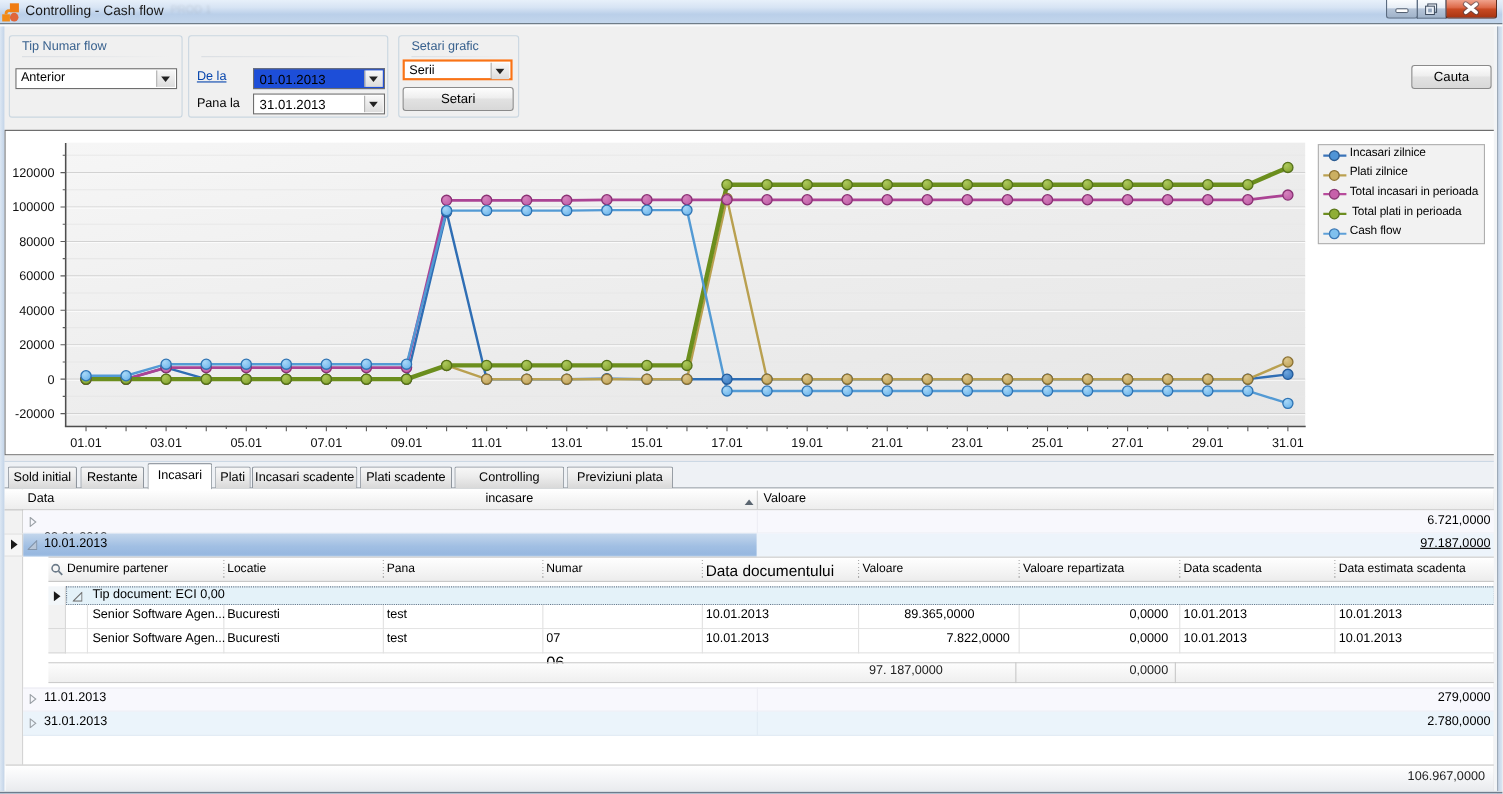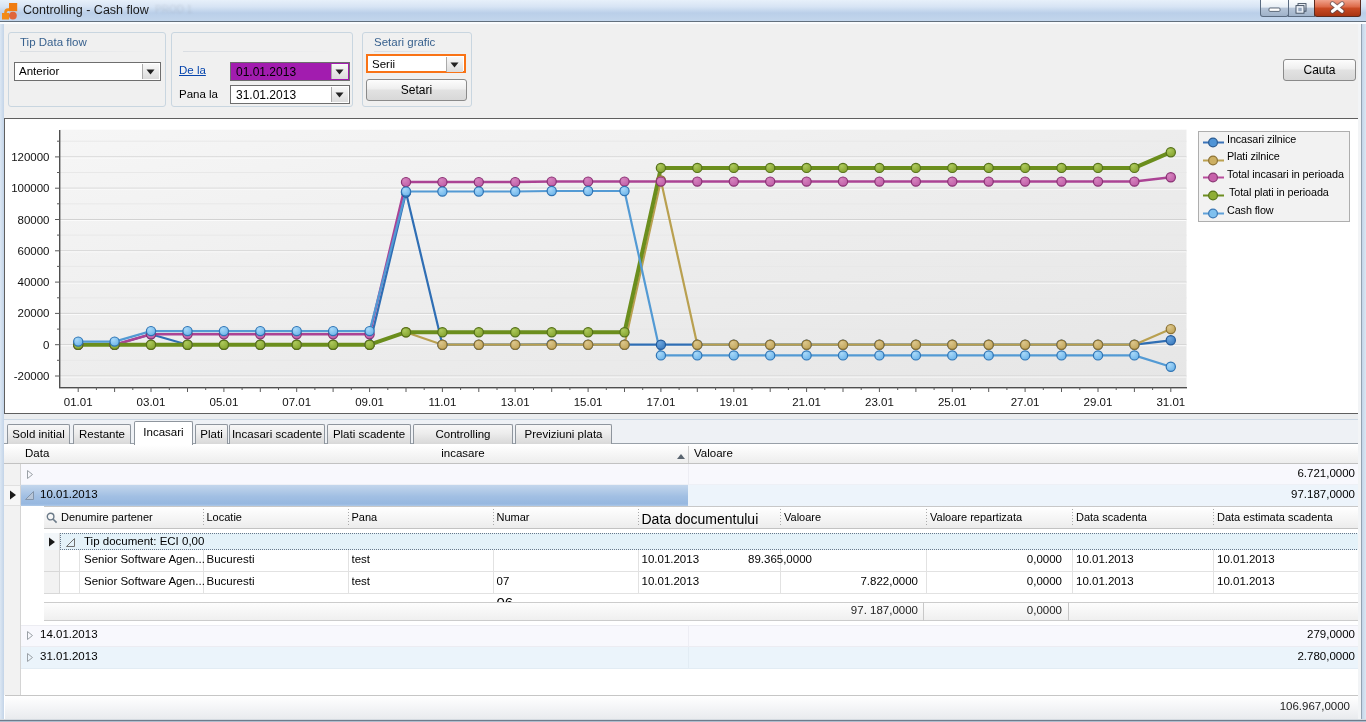--- a/index.html
+++ b/index.html
@@ -37,36 +37,36 @@
     <rect x="9" y="8" width="11" height="3.4" rx="1" fill="#fff" stroke="#3c4a5c" stroke-width="0.8"></rect>
     <rect x="38" y="3.6" width="8" height="7.6" fill="none" stroke="#3c4a5c" stroke-width="0.9"></rect>
     <rect x="36" y="5.6" width="8" height="7.6" fill="#e8eef6" stroke="#3c4a5c" stroke-width="0.9"></rect>
     <rect x="38.3" y="7.8" width="3.4" height="3.4" fill="#94a6bc"></rect>
     <path d="M72.5 3.8 L82 11.2 M82 3.8 L72.5 11.2" stroke="#3c4a5c" stroke-width="5.2" stroke-linecap="round" opacity="0.55"></path>
     <path d="M72.5 3.8 L82 11.2 M82 3.8 L72.5 11.2" stroke="#fff" stroke-width="3.2" stroke-linecap="round"></path>
   </svg>
 </div>
 
 <div class="abs" style="left:8px;top:32px;width:158px;height:75px;border:1px solid #c9d6e0;border-radius:3px;box-sizing:border-box;"></div>
-<div class="abs" style="left:20px;top:36px;font-size:11.5px;color:#38618e;">Tip Data flow</div>
+<div class="abs" style="left:20px;top:36px;font-size:11.5px;color:#38618e;">Tip Numar flow</div>
 <div class="abs" style="left:20px;top:51px;width:135px;height:1px;background:linear-gradient(to right,#d9dde2,#f0f0f0);"></div>
 
 <div class="abs" style="left:14px;top:62px;width:147px;height:19px;background:#fff;border:1px solid #6e6e6e;box-sizing:border-box;">
   <span style="position:absolute;left:4px;top:2px;font-size:11.5px;color:#000;">Anterior</span>
   <div style="position:absolute;right:1px;top:1px;width:16px;height:15px;background:linear-gradient(#f8f8f8,#dcdcdc);border-left:1px solid #aaa;"></div>
   <svg width="9" height="6" style="position:absolute;right:5px;top:6px">
       <path d="M0.5 0.5 L8.5 0.5 L4.5 5.5 Z" fill="#222"></path>
     </svg>
 </div>
 
 <div class="abs" style="left:171px;top:32px;width:182px;height:75px;border:1px solid #c9d6e0;border-radius:3px;box-sizing:border-box;"></div>
 <div class="abs" style="left:183px;top:51px;width:155px;height:1px;background:linear-gradient(to right,#d9dde2,#f0f0f0);"></div>
 <div class="abs" style="left:179px;top:64px;font-size:11.5px;color:#0645ad;text-decoration:underline;">De la</div>
 <div class="abs" style="left:179px;top:88px;font-size:11.5px;color:#000;">Pana la</div>
-<div class="abs" style="left:230px;top:62px;width:120px;height:19px;background:#a21caf;border:1px solid #6e6e6e;box-sizing:border-box;">
+<div class="abs" style="left:230px;top:62px;width:120px;height:19px;background:#1d4ed8;border:1px solid #6e6e6e;box-sizing:border-box;">
   <span style="position:absolute;left:5px;top:2px;font-size:12px;color:#000;">01.01.2013</span>
   <div style="position:absolute;right:1px;top:1px;width:16px;height:15px;background:linear-gradient(#f8f8f8,#dcdcdc);border-left:1px solid #aaa;"></div>
   <svg width="9" height="6" style="position:absolute;right:5px;top:6px">
       <path d="M0.5 0.5 L8.5 0.5 L4.5 5.5 Z" fill="#222"></path>
     </svg>
 </div>
 <div class="abs" style="left:230px;top:85px;width:120px;height:19px;background:#fff;border:1px solid #6e6e6e;box-sizing:border-box;">
   <span style="position:absolute;left:5px;top:2px;font-size:12px;color:#000;">31.01.2013</span>
   <div style="position:absolute;right:1px;top:1px;width:16px;height:15px;background:linear-gradient(#f8f8f8,#dcdcdc);border-left:1px solid #aaa;"></div>
   <svg width="9" height="6" style="position:absolute;right:5px;top:6px">
@@ -459,21 +459,21 @@
   </svg>
 <div style="position:absolute;left:40px;top:467px;width:160px;height:16px;font-size:11.5px;color:#000;margin-top:16px;">03.01.2013</div>
 <div style="position:absolute;left:1048px;top:467px;width:307px;height:16px;font-size:11.5px;color:#000;text-align:right;">6.721,0000</div>
 <div style="position:absolute;left:688px;top:464px;width:1px;height:21px;background:#ededf4;"></div>
 <div style="position:absolute;left:21px;top:485px;width:667px;height:21px;background:linear-gradient(#c3d6ec,#a1bfe3 55%,#97b8e0 90%,#aec9e8);"></div>
 <div style="position:absolute;left:688px;top:485px;width:671px;height:21px;background:#edf4fb;"></div>
 <svg width="9" height="9" style="position:absolute;left:25px;top:491px">
     <path d="M0.5 8.5 L8.5 8.5 L8.5 0.5 Z" fill="#b8c6d8" stroke="#8294aa" stroke-width="1"></path>
   </svg>
 <div style="position:absolute;left:40px;top:488px;width:160px;height:16px;font-size:11.5px;color:#000;">10.01.2013</div>
-<div style="position:absolute;left:1048px;top:488px;width:307px;height:16px;font-size:11.5px;color:#000;text-align:right;">97.187,0000</div>
+<div style="position:absolute;left:1048px;top:488px;width:307px;height:16px;font-size:11.5px;color:#000;text-align:right;text-decoration:underline;">97.187,0000</div>
 <div style="position:absolute;left:4px;top:485px;width:17px;height:21px;background:#f6f6f6;border-right:1px solid #d4d4d4;border-top:1px solid #e0e0e0;border-bottom:1px solid #e0e0e0;box-sizing:border-box;"></div>
 <svg width="8" height="10" style="position:absolute;left:9px;top:490px">
     <path d="M1 0.5 L7 5 L1 9.5 Z" fill="#1a1a1a"></path>
   </svg>
 <div style="position:absolute;left:44px;top:506px;width:1315px;height:23px;background:linear-gradient(#ffffff,#f4f4f4 60%,#ececec);border-top:1px solid #c8c8c8;border-bottom:1px solid #c2c2c2;box-sizing:border-box;"></div>
 <div style="position:absolute;left:61px;top:511px;width:150px;height:16px;font-size:11px;color:#000;white-space:nowrap;">Denumire partener</div>
 <div style="position:absolute;left:206.5px;top:511px;width:150px;height:16px;font-size:11px;color:#000;white-space:nowrap;">Locatie</div>
 <div style="position:absolute;left:351.5px;top:511px;width:150px;height:16px;font-size:11px;color:#000;white-space:nowrap;">Pana</div>
 <div style="position:absolute;left:496.5px;top:511px;width:150px;height:16px;font-size:11px;color:#000;white-space:nowrap;">Numar</div>
 <div style="position:absolute;left:641.5px;top:511px;width:150px;height:16px;font-size:14px;color:#000;white-space:nowrap;">Data documentului</div>
@@ -511,21 +511,21 @@
 <div style="position:absolute;left:637.5px;top:550px;width:1px;height:22px;background:#e2e2e2;"></div>
 <div style="position:absolute;left:780.0px;top:550px;width:1px;height:22px;background:#e2e2e2;"></div>
 <div style="position:absolute;left:926.0px;top:550px;width:1px;height:22px;background:#e2e2e2;"></div>
 <div style="position:absolute;left:1072.0px;top:550px;width:1px;height:22px;background:#e2e2e2;"></div>
 <div style="position:absolute;left:1213.0px;top:550px;width:1px;height:22px;background:#e2e2e2;"></div>
 <div style="position:absolute;left:84px;top:553px;width:140px;height:16px;font-size:11.5px;color:#000;white-space:nowrap;overflow:hidden;">Senior Software Agen...</div>
 <div style="position:absolute;left:206.5px;top:553px;width:140px;height:16px;font-size:11.5px;color:#000;white-space:nowrap;overflow:hidden;">Bucuresti</div>
 <div style="position:absolute;left:351.5px;top:553px;width:140px;height:16px;font-size:11.5px;color:#000;white-space:nowrap;overflow:hidden;">test</div>
 <div style="position:absolute;left:496.5px;top:553px;width:140px;height:16px;font-size:15px;color:#000;white-space:nowrap;overflow:hidden;margin-top:41px;">06</div>
 <div style="position:absolute;left:641.5px;top:553px;width:140px;height:16px;font-size:11.5px;color:#000;white-space:nowrap;overflow:hidden;">10.01.2013</div>
-<div style="position:absolute;left:748px;top:553px;width:128px;height:16px;font-size:11.5px;color:#000;text-align:left;">89.365,0000</div>
+<div style="position:absolute;left:790px;top:553px;width:128px;height:16px;font-size:11.5px;color:#000;text-align:center;">89.365,0000</div>
 <div style="position:absolute;left:936px;top:553px;width:126px;height:16px;font-size:11.5px;color:#000;text-align:right;">0,0000</div>
 <div style="position:absolute;left:1076px;top:553px;width:140px;height:16px;font-size:11.5px;color:#000;">10.01.2013</div>
 <div style="position:absolute;left:1217px;top:553px;width:140px;height:16px;font-size:11.5px;color:#000;">10.01.2013</div>
 <div style="position:absolute;left:44px;top:572px;width:16px;height:22px;background:#f2f2f2;border-right:1px solid #d8d8d8;border-bottom:1px solid #d8d8d8;box-sizing:border-box;"></div>
 <div style="position:absolute;left:60px;top:572px;width:1299px;height:22px;background:#fff;border-bottom:1px solid #e2e2e2;box-sizing:border-box;"></div>
 <div style="position:absolute;left:78.5px;top:572px;width:1px;height:22px;background:#e2e2e2;"></div>
 <div style="position:absolute;left:202.5px;top:572px;width:1px;height:22px;background:#e2e2e2;"></div>
 <div style="position:absolute;left:347.5px;top:572px;width:1px;height:22px;background:#e2e2e2;"></div>
 <div style="position:absolute;left:492.5px;top:572px;width:1px;height:22px;background:#e2e2e2;"></div>
 <div style="position:absolute;left:637.5px;top:572px;width:1px;height:22px;background:#e2e2e2;"></div>
@@ -536,29 +536,29 @@
 <div style="position:absolute;left:84px;top:575px;width:140px;height:16px;font-size:11.5px;color:#000;white-space:nowrap;overflow:hidden;">Senior Software Agen...</div>
 <div style="position:absolute;left:206.5px;top:575px;width:140px;height:16px;font-size:11.5px;color:#000;white-space:nowrap;overflow:hidden;">Bucuresti</div>
 <div style="position:absolute;left:351.5px;top:575px;width:140px;height:16px;font-size:11.5px;color:#000;white-space:nowrap;overflow:hidden;">test</div>
 <div style="position:absolute;left:496.5px;top:575px;width:140px;height:16px;font-size:11.5px;color:#000;white-space:nowrap;overflow:hidden;">07</div>
 <div style="position:absolute;left:641.5px;top:575px;width:140px;height:16px;font-size:11.5px;color:#000;white-space:nowrap;overflow:hidden;">10.01.2013</div>
 <div style="position:absolute;left:790px;top:575px;width:128px;height:16px;font-size:11.5px;color:#000;text-align:right;">7.822,0000</div>
 <div style="position:absolute;left:936px;top:575px;width:126px;height:16px;font-size:11.5px;color:#000;text-align:right;">0,0000</div>
 <div style="position:absolute;left:1076px;top:575px;width:140px;height:16px;font-size:11.5px;color:#000;">10.01.2013</div>
 <div style="position:absolute;left:1217px;top:575px;width:140px;height:16px;font-size:11.5px;color:#000;">10.01.2013</div>
 <div style="position:absolute;left:44px;top:602px;width:1315px;height:19px;background:linear-gradient(#fdfdfd,#efefef);border-top:1px solid #cccccc;border-bottom:1px solid #cccccc;box-sizing:border-box;"></div>
-<div style="position:absolute;left:790px;top:604px;width:128px;height:16px;font-size:11.5px;color:#222;text-align:right;">97. 187,0000</div>
+<div style="position:absolute;left:790px;top:604px;width:128px;height:16px;font-size:11.5px;color:#222;">97. 187,0000</div>
 <div style="position:absolute;left:936px;top:604px;width:126px;height:16px;font-size:11.5px;color:#222;text-align:right;">0,0000</div>
 <div style="position:absolute;left:923px;top:602px;width:1px;height:19px;background:#c8c8c8;"></div>
 <div style="position:absolute;left:1068px;top:602px;width:1px;height:19px;background:#c8c8c8;"></div>
 <div style="position:absolute;left:21px;top:625px;width:1338px;height:22px;background:#f8f8fd;border-top:1px solid #ececf2;border-bottom:1px solid #ececf2;box-sizing:border-box;"></div>
 <svg width="8" height="9" style="position:absolute;left:26px;top:631px">
     <path d="M1.5 0.5 L6.5 4.5 L1.5 8.5 Z" fill="none" stroke="#9aa0a6" stroke-width="1"></path>
   </svg>
-<div style="position:absolute;left:40px;top:628px;width:160px;height:16px;font-size:11.5px;color:#000;">14.01.2013</div>
+<div style="position:absolute;left:40px;top:628px;width:160px;height:16px;font-size:11.5px;color:#000;">11.01.2013</div>
 <div style="position:absolute;left:1048px;top:628px;width:307px;height:16px;font-size:11.5px;color:#000;text-align:right;">279,0000</div>
 <div style="position:absolute;left:688px;top:625px;width:1px;height:22px;background:#ededf4;"></div>
 <div style="position:absolute;left:21px;top:647px;width:1338px;height:22px;background:#ebf4fb;border-bottom:1px solid #e2ecf4;box-sizing:border-box;"></div>
 <svg width="8" height="9" style="position:absolute;left:26px;top:653px">
     <path d="M1.5 0.5 L6.5 4.5 L1.5 8.5 Z" fill="none" stroke="#9aa0a6" stroke-width="1"></path>
   </svg>
 <div style="position:absolute;left:40px;top:650px;width:160px;height:16px;font-size:11.5px;color:#000;">31.01.2013</div>
 <div style="position:absolute;left:1048px;top:650px;width:307px;height:16px;font-size:11.5px;color:#000;text-align:right;">2.780,0000</div>
 <div style="position:absolute;left:688px;top:647px;width:1px;height:22px;background:#e2ecf4;"></div>
 <div style="position:absolute;left:5px;top:695px;width:1354px;height:24px;background:linear-gradient(#ffffff,#f4f5f7 50%,#e9ebee);border-top:1px solid #c6c6c6;box-sizing:border-box;"></div>

